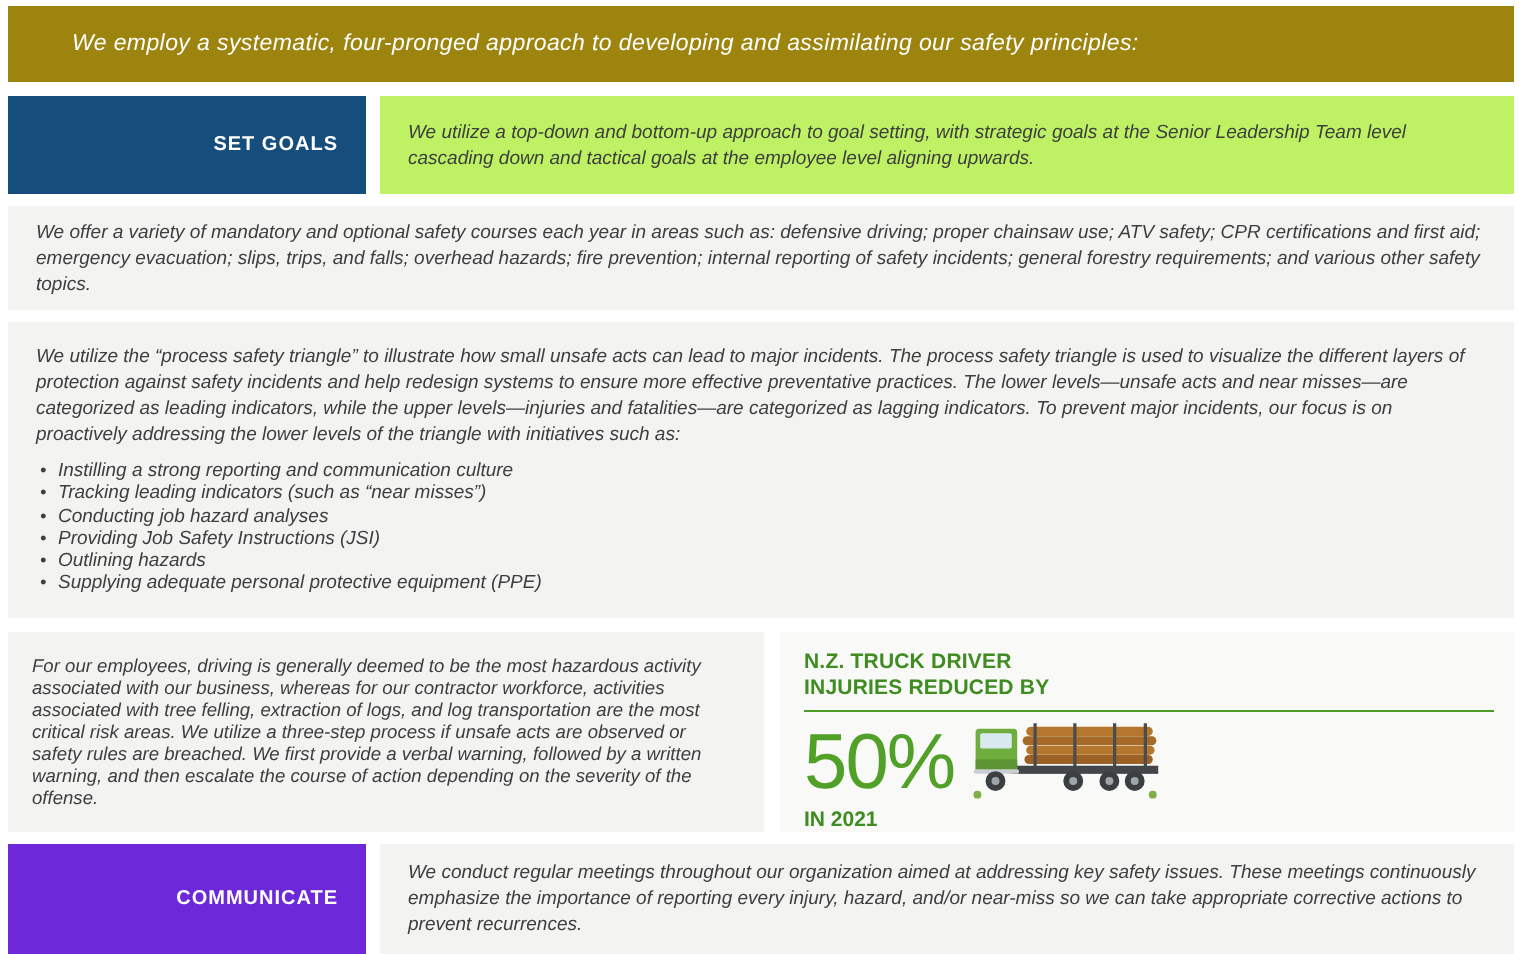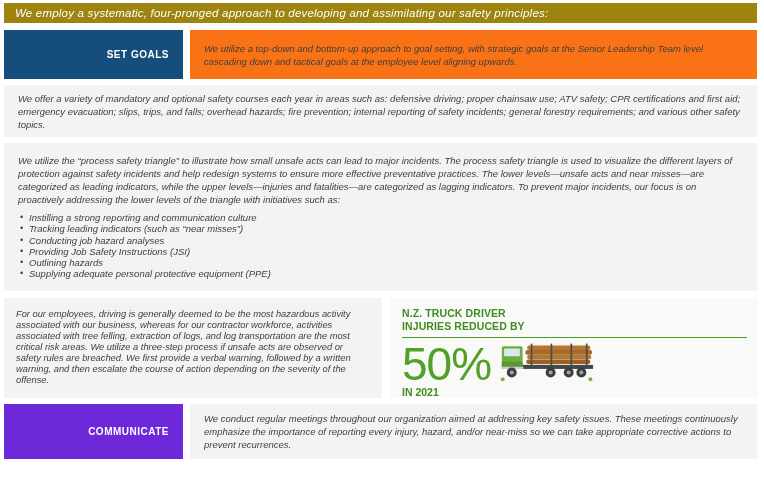--- a/index.html
+++ b/index.html
@@ -1,20 +1,20 @@
 <!DOCTYPE html>
 <html><head>
 <meta charset="utf-8">
 <style>
   * { box-sizing: border-box; margin: 0; padding: 0; }
   html, body { background: #ffffff; }
   body { width: 764px; height: 477px; font-family: "Liberation Sans", sans-serif; }
   .page { width: 764px; height: 477px; padding: 3px 7px 0 4px; overflow: hidden; }
 
-  .header-bar { height: 20px; display: flex; align-items: center; padding-left: 11px; margin-bottom: 7px; text-align: right; }
+  .header-bar { height: 38px; display: flex; align-items: center; padding-left: 32px; margin-bottom: 7px; text-align: right; }
   .header-text { color: #ffffff; font-style: italic; font-size: 11.5px; letter-spacing: 0.2px; }
 
   .row { display: flex; gap: 7px; margin-bottom: 6px; }
   .row-1 { height: 49px; justify-content: flex-end; }
   .row-2 { height: 52px; }
   .row-3 { height: 255px; }
   .row-4 { height: 55px; }
 
   .label-box { width: 179px; flex: none; display: flex; align-items: center; justify-content: flex-end;
                padding-right: 14px; }
@@ -24,45 +24,45 @@
            line-height: 13px; padding: 8px 14px; display: flex; flex-direction: column; justify-content: center; }
 
   .right-col { flex: 1; display: flex; flex-direction: column; gap: 7px; }
   .main-panel { height: 148px; justify-content: flex-start; padding-top: 11px; }
   .bullets { list-style: none; margin-top: 6px; }
   .bullets li { position: relative; padding-left: 11px; line-height: 11.3px; }
   .bullets li::before { content: "\2022"; position: absolute; left: 2px; top: 0; font-size: 9px; color: #3e3e3e; }
 
   .bottom-row { display: flex; gap: 8px; height: 100px; }
   .driving-panel { width: 378px; flex: none; font-size: 9.3px; line-height: 11px;
-                   padding: 11px 12px; justify-content: flex-start; }
+                   padding: 11px 12px; justify-content: center; }
 
   .callout { flex: 1; padding: 9px 10px 5px 12px; display: flex; flex-direction: column; }
   .callout-heading { color: #3f8c21; font-weight: bold; font-size: 10.5px; line-height: 12.5px;
                      white-space: pre-line; letter-spacing: 0.1px; }
   .callout-rule { border: 0; border-top: 1px solid #4f9a23; margin-top: 5px; width: 100%; }
   .stat-row { display: flex; align-items: center; gap: 5px; margin-top: 2px; }
-  .stat { font-size: 46px; line-height: 38px; color: #51a028; letter-spacing: -1px; }
+  .stat { font-size: 39px; line-height: 38px; color: #51a028; letter-spacing: -1px; }
   .truck { width: 102px; height: 47px; flex: none; }
   .callout-period { color: #3f8c21; font-weight: bold; font-size: 10.5px; margin-top: -1px; }
 </style>
 </head>
 <body>
 
 <div class="page">
 
   <div class="header-bar" style="background-color: rgb(156, 132, 14);">
     <span class="header-text">We employ a systematic, four-pronged approach to developing and assimilating our safety principles:</span>
   </div>
 
   <div class="row row-1">
     <div class="label-box" style="background-color: rgb(21, 78, 125);">
       <span class="label-text">SET GOALS</span>
     </div>
-    <div class="panel" style="background-color: #f97316;">
+    <div class="panel" style="background-color: #bef264;">
       <p>We utilize a top-down and bottom-up approach to goal setting, with strategic goals at the Senior Leadership Team level cascading down and tactical goals at the employee level aligning upwards.</p>
     </div>
   </div>
 
   <div class="row row-2">
     <div class="panel" style="background-color: rgb(243, 243, 242);">
       <p>We offer a variety of mandatory and optional safety courses each year in areas such as: defensive driving; proper chainsaw use; ATV safety; CPR certifications and first aid; emergency evacuation; slips, trips, and falls; overhead hazards; fire prevention; internal reporting of safety incidents; general forestry requirements; and various other safety topics.</p>
     </div>
   </div>
 

